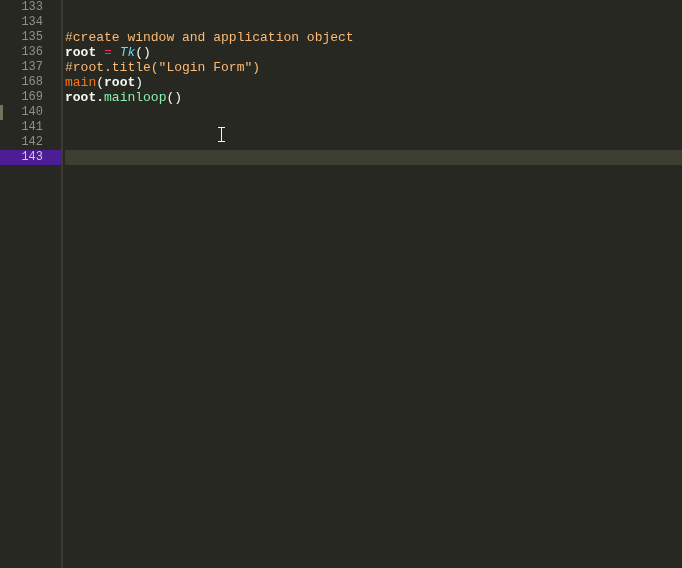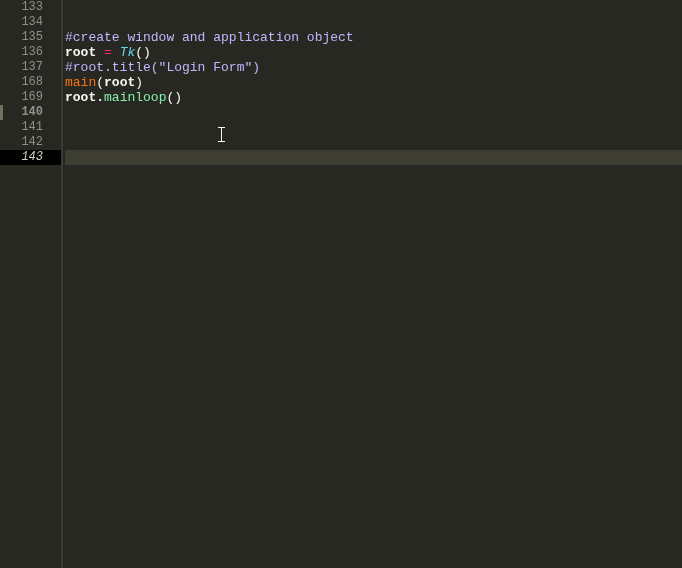--- a/index.html
+++ b/index.html
@@ -27,37 +27,36 @@
     .line-number {
       color: #90908a;
       text-align: right;
       padding-right: 18px;
       height: 15px;
       line-height: 15px;
       font-size: 12px;
       position: relative;
     }
     .line-number.current {
-      background: #000000;
+      background: #4c1d95;
       color: #cfcfc2;
-      font-style: italic;
     }
     .editor {
       flex: 1;
       background: #272822;
       position: relative;
       padding-left: 2px;
     }
     .line {
       height: 15px;
       line-height: 15px;
       white-space: pre;
       color: #f8f8f2;
     }
-    .comment { color: #c4b5fd; }
+    .comment { color: #fdba74; }
     .operator { color: #f92672; }
     .classname { color: #66d9ef; font-style: italic; }
     .funcname { color: #86efac; }
     .funccall { color: #f97316; }
     .paren { color: #f8f8f2; }
     .ident { color: #f8f8f2; font-weight: bold; }
     .current-line-bg {
       background: #3e3d32;
     }
     .cursor {
@@ -83,21 +82,21 @@
 <body>
 
 <div class="gutter">
   <div class="line-number">133</div>
   <div class="line-number">134</div>
   <div class="line-number">135</div>
   <div class="line-number">136</div>
   <div class="line-number">137</div>
   <div class="line-number">168</div>
   <div class="line-number">169</div>
-  <div class="line-number" style="position:relative;font-weight:bold;">
+  <div class="line-number" style="position:relative;">
     <span>140</span>
     <div class="gutter-marker" style="top:0;height:15px;"></div>
   </div>
   <div class="line-number">141</div>
   <div class="line-number">142</div>
   <div class="line-number current">143</div>
 </div>
 
 <div class="editor">
   <div class="line"><span></span></div>

